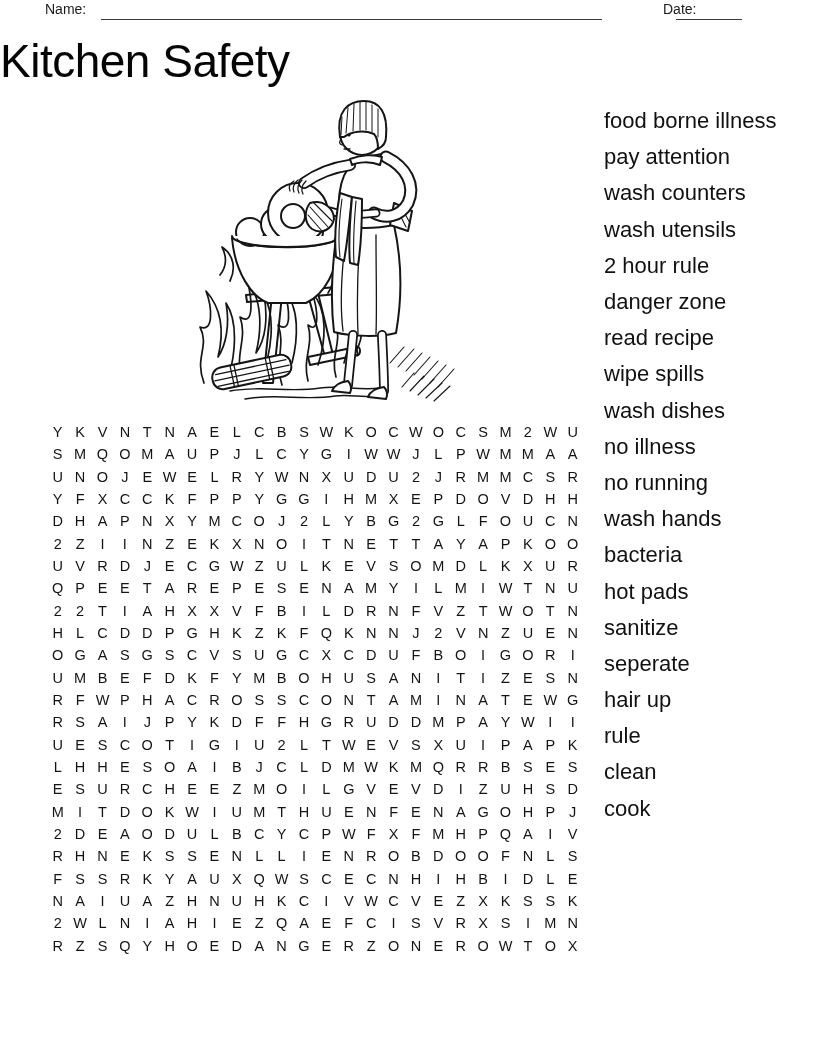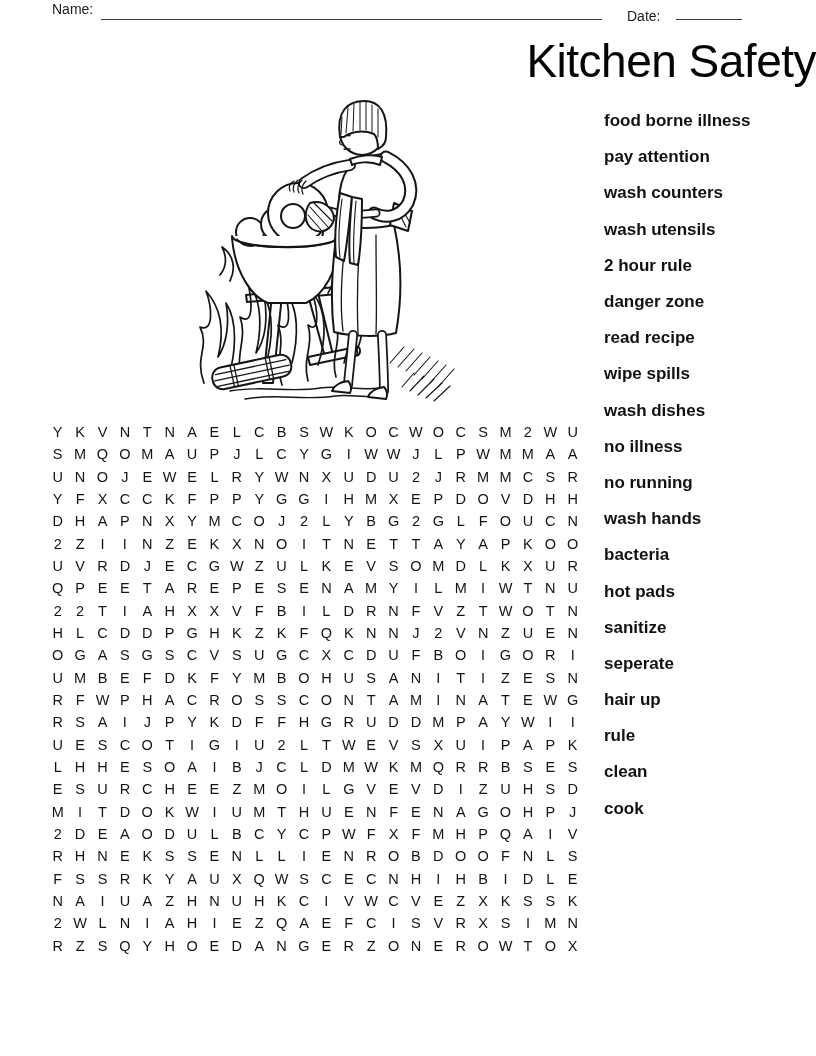--- a/index.html
+++ b/index.html
@@ -4,38 +4,38 @@
 <style>
   html,body{margin:0;padding:0;background:#fff;}
   body{
     width:816px;height:1056px;position:relative;overflow:hidden;
     font-family:"Liberation Sans", sans-serif;color:#1a1a1a;
   }
   .page{position:absolute;inset:0;background:#fff;}
 
   
   .hdr-label{position:absolute;top:1px;font-size:14px;color:#1a1a1a;}
-  .name-label{left:52px;}
-  .date-label{left:627px;margin-top:7px;}
+  .name-label{left:45px;}
+  .date-label{left:663px;}
   .blank-line{position:absolute;top:19px;border-bottom:1.4px solid #3a3a3a;height:0;}
   .name-line{left:101px;width:501px;}
   .date-line{left:676px;width:66px;}
 
   
   .title{
-    position:absolute;top:34px;left:0;width:100%;text-align:right;
+    position:absolute;top:34px;left:0;width:100%;text-align:left;
     font-size:46px;font-weight:400;letter-spacing:-0.5px;color:#050505;
   }
 
   
   .illo{position:absolute;left:190px;top:95px;width:270px;height:310px;}
 
   
   .word-list{position:absolute;left:604px;top:103px;width:210px;}
-  .word{height:36.2px;display:flex;align-items:center;font-size:17px;color:#111;font-weight:bold;}
+  .word{height:36.2px;display:flex;align-items:center;font-size:22px;color:#111;}
 
   
   .grid{position:absolute;left:46.5px;top:421px;}
   .grid-row{display:flex;height:22.33px;}
   .cell{
     width:22.4px;text-align:center;font-size:14.5px;line-height:22.33px;
     color:#141414;font-weight:400;
   }
 </style>
 </head>

